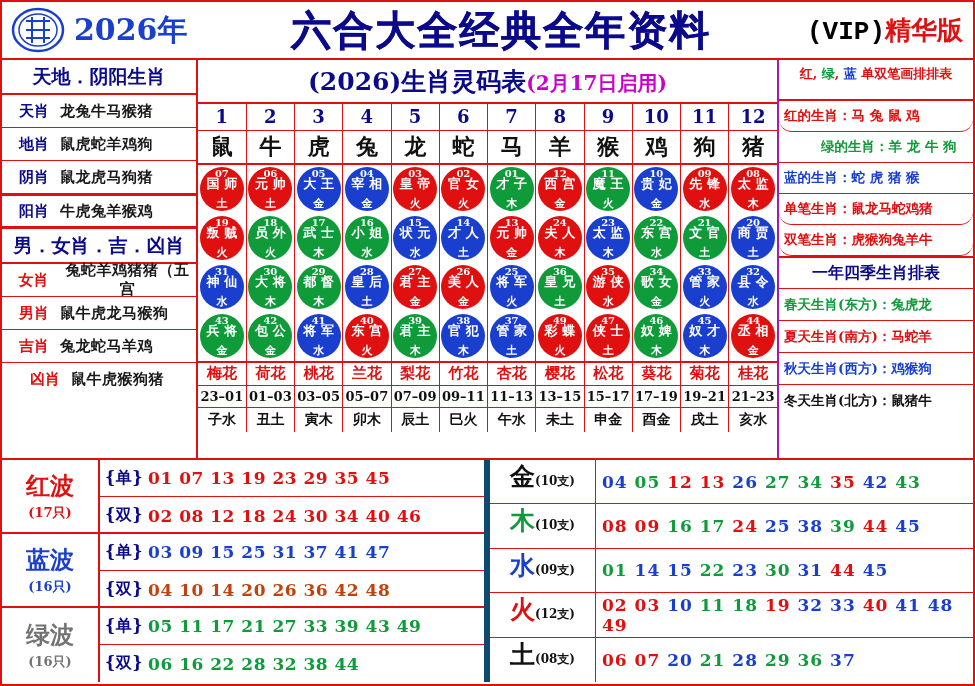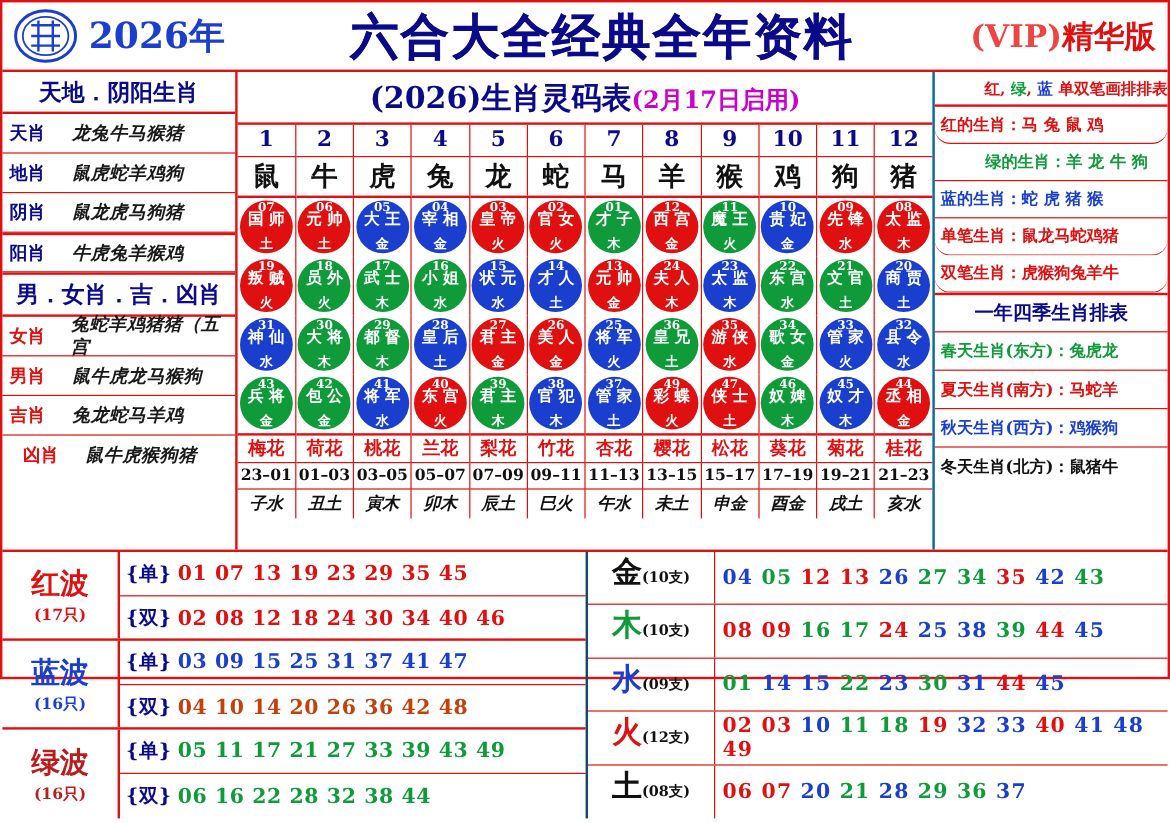--- a/index.html
+++ b/index.html
@@ -4,47 +4,47 @@
 <style>
   * { box-sizing: border-box; }
   html, body { margin:0; padding:0; }
   body {
     width: 975px; height: 686px;
     font-family: "DejaVu Sans", "Liberation Sans", sans-serif;
     background: #ffffff;
     color: #000;
     overflow: hidden;
   }
-  .page { position: relative; width: 975px; height: 566px; border: 2px solid #e01010; }
+  .page { position: relative; width: 975px; height: 686px; border: 2px solid #e01010; }
 
   
   .header { display:flex; align-items:center; height:58px; border-bottom:2px solid #e01010; }
   .logo { width:72px; display:flex; justify-content:center; align-items:center; }
   .logo svg { display:block; }
   .year { font-family:"DejaVu Serif","Liberation Serif",serif; font-weight:bold; font-size:30px; color:#1a3fcf; letter-spacing:0px; margin-right:8px;}
   .maintitle {
     flex:1; text-align:center; font-family:"DejaVu Serif","Liberation Serif",serif;
     font-weight:bold; font-size:40px; color:#0a0a8a; letter-spacing:2px;
     -webkit-text-stroke: 0.4px #0a0a8a;
   }
   .vip { font-family:"DejaVu Serif","Liberation Serif",serif; font-weight:bold; font-size:26px; color:#e01010; padding-right:10px; white-space:nowrap;}
-  .vip .v { color:#ef4444; }
+  .vip .v { color:#000000;font-family:Liberation Mono, monospace; }
 
   
   .main { display:flex; height: 400px; border-bottom:2px solid #e01010; }
   .colL { width:196px; border-right:2px solid #e01010; }
-  .colC { flex:1; border-right:2px solid #0369a1; }
+  .colC { flex:1; border-right:2px solid #a21caf; }
   .colR { width:194px; }
 
   
   .lhead { text-align:center; font-weight:bold; font-size:19px; color:#0a0a8a; padding:4px 0 3px; border-bottom:2px solid #e01010; font-family:"DejaVu Serif","Liberation Serif",serif;}
-  .lrow { display:flex; align-items:center; height:33px; border-bottom:1px solid #e01010; padding-left:6px; }
+  .lrow { display:flex; align-items:center; height:33px; border-bottom:1px solid #e01010; padding-left:6px;text-align:center; }
   .lrow:last-child { border-bottom:none;margin-left:11px; }
   .lrow .k { width:52px; font-weight:bold; font-size:15px; color:#0a0a8a; font-family:"DejaVu Serif","Liberation Serif",serif;}
-  .lrow .v { font-weight:bold; font-size:15px; color:#1a1a1a; letter-spacing:0.5px; font-family:"DejaVu Serif","Liberation Serif",serif;font-style:italic;}
+  .lrow .v { font-weight:bold; font-size:15px; color:#1a1a1a; letter-spacing:0.5px; font-family:"DejaVu Serif","Liberation Serif",serif;}
   .lsep { border-top:2px solid #e01010; }
   .lrow .k.red { color:#e01010; }
 
   
   .ctitle { text-align:center; padding:5px 0 4px; border-bottom:2px solid #e01010; font-family:"DejaVu Serif","Liberation Serif",serif; }
   .ctitle .t1 { font-size:25px; font-weight:bold; color:#0a0a8a; }
   .ctitle .t2 { font-size:20px; font-weight:bold; color:#cc00cc; }
   table.grid { width:100%; border-collapse:collapse; table-layout:fixed; }
   table.grid td { border-right:1px solid #e01010; text-align:center; vertical-align:middle; }
   table.grid td:last-child { border-right:none; }
@@ -57,36 +57,36 @@
     color:#fff; font-family:"DejaVu Serif","Liberation Serif",serif;
   }
   .ball.red { background:#e01010; }
   .ball.blue { background:#1a3fcf; }
   .ball.green { background:#0f9b3a; }
   .ball .n { position:absolute; top:1px; left:0; right:0; text-align:center; font-size:10px; font-weight:bold; }
   .ball .z { position:absolute; top:11px; left:0; right:0; text-align:center; font-size:13px; font-weight:bold; line-height:12px;}
   .ball .e { position:absolute; bottom:0px; left:0; right:0; text-align:center; font-size:11px; font-weight:bold; }
   tr.flowerrow td { height:24px; font-size:15px; font-weight:bold; color:#e01010; border-top:2px solid #e01010; border-bottom:1px solid #e01010; font-family:"DejaVu Serif","Liberation Serif",serif;margin-left:16px;}
   tr.hourrow td { height:22px; font-size:13px; font-weight:bold; color:#111; border-bottom:1px solid #e01010; font-family:"DejaVu Serif","Liberation Serif",serif;}
-  tr.elemrow td { height:24px; font-size:14px; font-weight:bold; color:#111; font-family:"DejaVu Serif","Liberation Serif",serif;font-style:italic;}
+  tr.elemrow td { height:24px; font-size:14px; font-weight:bold; color:#111; font-family:"DejaVu Serif","Liberation Serif",serif;}
 
   
-  .rhead { text-align:right; font-size:13px; font-weight:bold; color:#e01010; padding:5px 0 4px; border-bottom:2px solid #e01010; font-family:"DejaVu Serif","Liberation Serif",serif;}
+  .rhead { text-align:center; font-size:13px; font-weight:bold; color:#e01010; padding:5px 0 16px; border-bottom:2px solid #e01010; font-family:"DejaVu Serif","Liberation Serif",serif;}
   .rhead .g { color:#0f9b3a; } .rhead .b { color:#1a3fcf; }
   .rrow { height:31px; display:flex; align-items:center; padding-left:5px; border-bottom:1px solid #e01010; font-size:13.5px; font-weight:bold; font-family:"DejaVu Serif","Liberation Serif",serif;}
   .rrow.red { color:#e01010;border-radius:13px; } .rrow.green { color:#0f9b3a;padding-left:42px; } .rrow.blue { color:#1a3fcf; }
   .rsep { border-top:2px solid #e01010; }
   .rtitle { text-align:center; font-size:16px; font-weight:bold; color:#0a0a8a; padding:5px 0 4px; border-bottom:1px solid #e01010; font-family:"DejaVu Serif","Liberation Serif",serif;}
   .rrow2 { height:32px; display:flex; align-items:center; padding-left:5px; border-bottom:1px solid #e01010; font-size:13.5px; font-weight:bold; font-family:"DejaVu Serif","Liberation Serif",serif;}
   .rrow2:last-child { border-bottom:none; }
   .c-green { color:#0f9b3a; } .c-red { color:#e01010; } .c-blue { color:#1a3fcf; } .c-dark{color:#111;}
 
   
   .bottom { display:flex; height:222px; }
-  .bl { width:488px; border-right:2px solid #0c4a6e; }
+  .bl { width:488px; border-right:6px solid #0c4a6e; }
   .br { flex:1; }
   .waveblock { height:74px; display:flex; border-bottom:2px solid #e01010; }
   .waveblock:last-child { border-bottom:none; }
   .wavelabel { width:98px; display:flex; flex-direction:column; justify-content:center; align-items:center; border-right:2px solid #e01010; font-family:"DejaVu Serif","Liberation Serif",serif;}
   .wavelabel .nm { font-size:24px; font-weight:bold; }
   .wavelabel .ct { font-size:13px; font-weight:bold; margin-top:2px;}
   .wavenums { flex:1; }
   .waveline { height:37px; display:flex; align-items:center; padding-left:5px; font-size:17px; font-weight:bold; font-family:"DejaVu Serif","Liberation Serif",serif; letter-spacing:0.5px;}
   .waveline.top { border-bottom:1px solid #e01010; }
   .waveline .tag { color:#0a0a8a; margin-right:5px; font-size:16px;}
@@ -756,21 +756,21 @@
               <span class="tag">{单}</span>
               <span style="color: rgb(26, 63, 207);">03 09 15 25 31 37 41 47</span>
             </div>
             <div class="waveline">
               <span class="tag">{双}</span>
               <span style="color: #c2410c;">04 10 14 20 26 36 42 48</span>
             </div>
           </div>
         </div>
         <div class="waveblock">
-          <div class="wavelabel" style="color: #b91c1c;">
+          <div class="wavelabel" style="color: #737373;">
             <div class="nm">绿波</div>
             <div class="ct">(16只)</div>
           </div>
           <div class="wavenums">
             <div class="waveline top">
               <span class="tag">{单}</span>
               <span style="color: rgb(15, 155, 58);">05 11 17 21 27 33 39 43 49</span>
             </div>
             <div class="waveline">
               <span class="tag">{双}</span>

